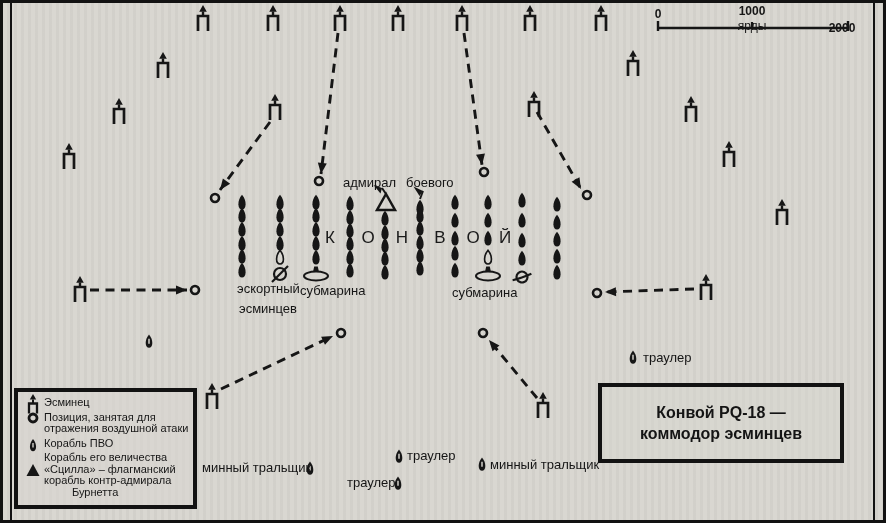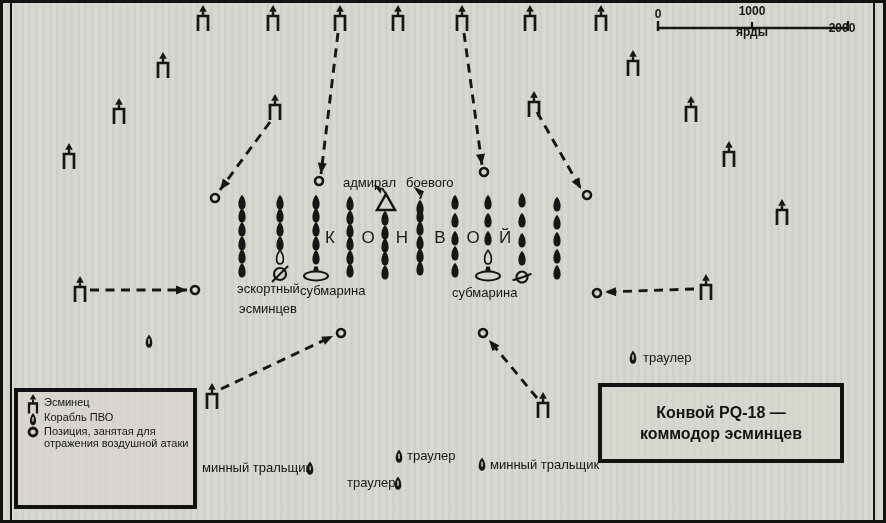--- a/index.html
+++ b/index.html
@@ -425,44 +425,53 @@
             <g>
               <polygon points="0,-12 -3.2,-6.4 3.2,-6.4" fill="#161616"></polygon>
       <line x1="0" y1="-6.6" x2="0" y2="-2.5" stroke="#161616" stroke-width="2"></line>
       <path d="M-4,7.5 L-4,-2.5 L4,-2.5 L4,7.5" fill="none" stroke="#161616" stroke-width="2.3"></path>
             </g>
           </svg></span>
         <div class="legend-line">Эсминец</div>
       </div>
       <div class="legend-item">
         <span class="licon" style="top: -4px;"><svg width="20" height="22" viewBox="-10 -13 20 22">
+            <circle cx="0" cy="-3" r="4" fill="none" stroke="#161616" stroke-width="2.8"></circle>
+          </svg></span>
+        <div class="legend-line">Позиция, занятая для</div>
+        <div class="legend-line">отражения воздушной атаки</div>
+      </div>
+      <div class="legend-item">
+        <span class="licon" style="top: -4px;"><svg width="20" height="22" viewBox="-10 -13 20 22">
             <g transform="translate(0,-2) scale(0.85)">
               <path d="M0,-7.2 C2.6,-4.1 3.6,-1 3.6,2.2 C3.6,5.7 2.1,7.4 0,7.4 C-2.1,7.4 -3.6,5.7 -3.6,2.2 C-3.6,-1 -2.6,-4.1 0,-7.2 Z" fill="#161616"></path>
               <line x1="0" y1="-2.5" x2="0" y2="3" stroke="#d8d6d0" stroke-width="1.6"></line>
             </g>
           </svg></span>
         <div class="legend-line">Корабль ПВО</div>
       </div>
       <div class="legend-item">
-        <span class="licon" style="top: -4px;"><svg width="20" height="22" viewBox="-10 -13 20 22">
-            <circle cx="0" cy="-3" r="4" fill="none" stroke="#161616" stroke-width="2.8"></circle>
+        <span class="licon" style="top: 8px;"><svg width="20" height="22" viewBox="-10 -13 20 22">
+            <polygon points="0,-9 6.5,3 -6.5,3" fill="#161616"></polygon>
           </svg></span>
-        <div class="legend-line">Позиция, занятая для</div>
-        <div class="legend-line">отражения воздушной атаки</div>
+        <div class="legend-line">Корабль его величества</div>
+        <div class="legend-line">«Сцилла» – флагманский</div>
+        <div class="legend-line">корабль контр-адмирала</div>
+        <div class="legend-line" style="padding-left: 28px;">Бурнетта</div>
       </div>
     </div>
 
   <div id="title-box" style="left: 598px; top: 383px; width: 246px; height: 80px;">
     <div class="title-line">Конвой PQ-18 —</div>
     <div class="title-line">коммодор эсминцев</div>
   </div>
 
   <div id="scale-labels">
       <div class="scale-num" style="left: 658px; top: 8px;">0</div>
       <div class="scale-num" style="left: 752px; top: 5px;">1000</div>
       <div class="scale-num" style="left: 842px; top: 22px;">2000</div>
-      <div class="scale-num" style="left: 752px; top: 26px; font-weight: bold;">ярды</div>
+      <div class="scale-num" style="left: 752px; top: 20px; font-weight: normal;">ярды</div>
     </div>
 
   <div id="frame"></div>
   <div class="edge-line" style="left:10px"></div>
   <div class="edge-line" style="right:11px"></div>
 </div>
 
 </body></html>

